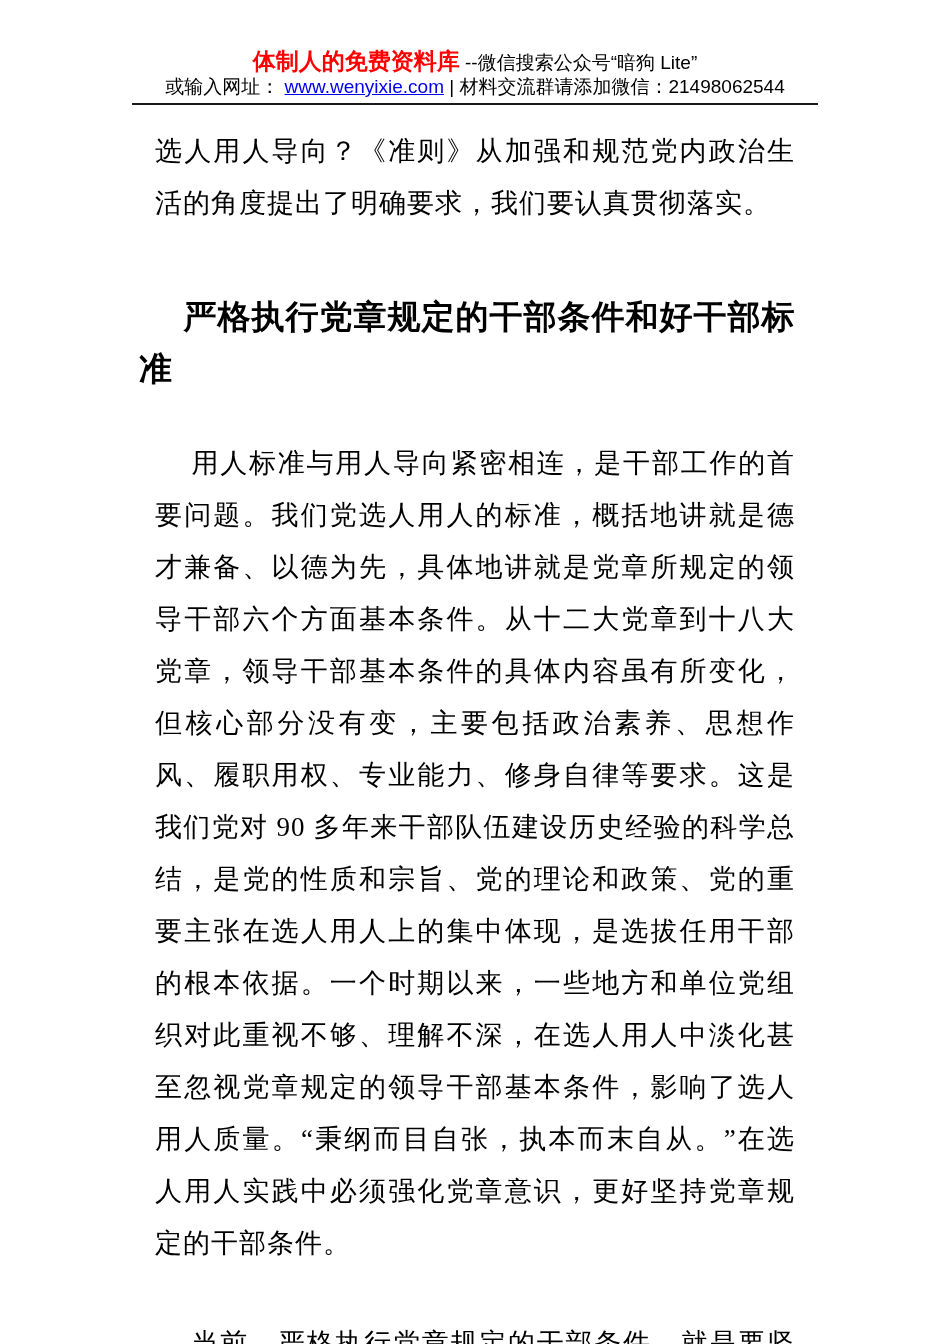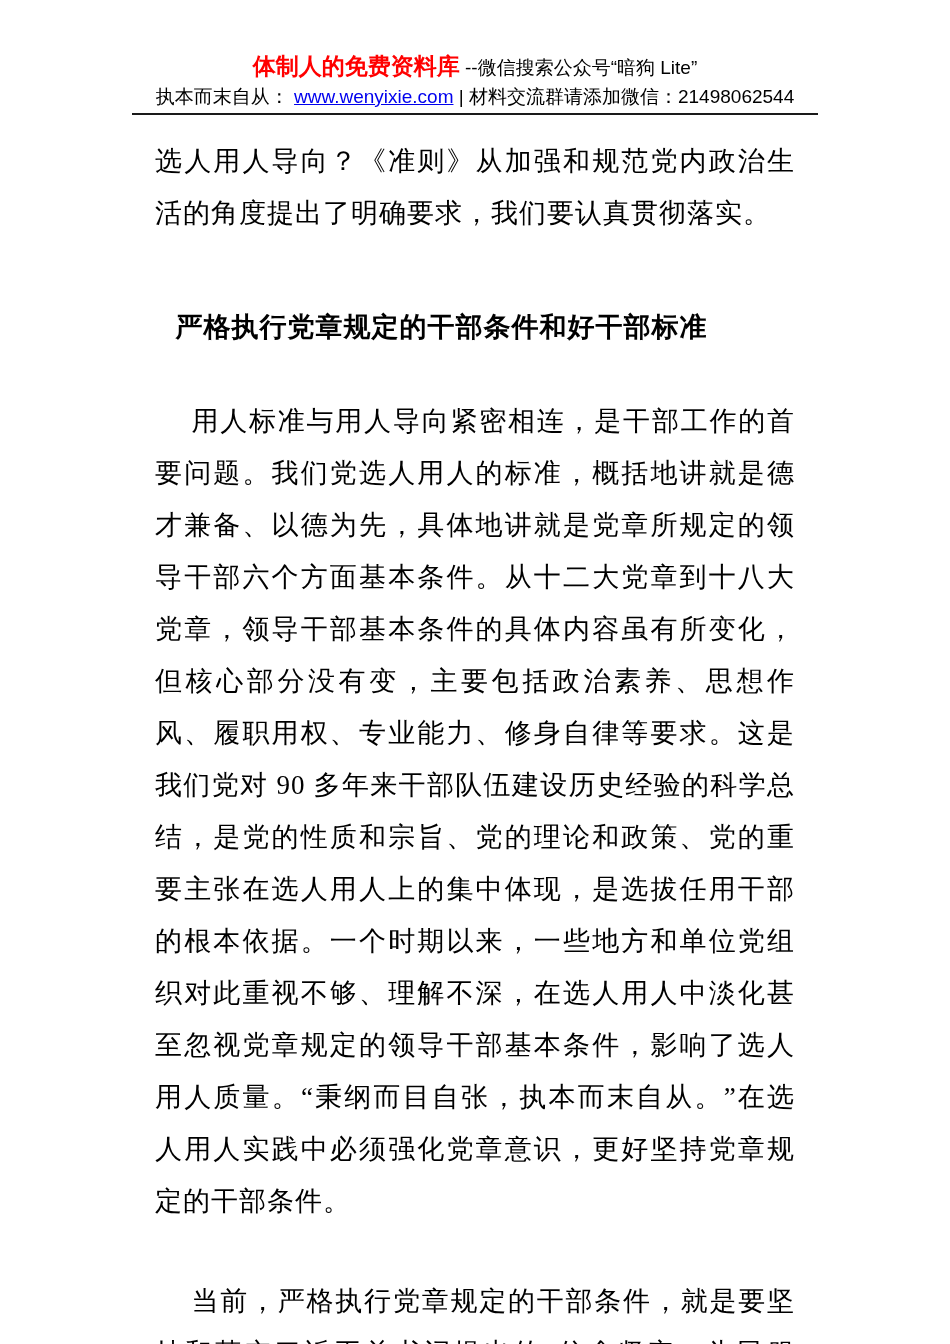--- a/index.html
+++ b/index.html
@@ -20,21 +20,21 @@
     overflow: hidden;
   }
   
   .header {
     padding-top: 50px;
     text-align: center;
     font-family: "Liberation Sans", "DejaVu Sans", sans-serif;
   }
   .header-line1 {
     font-size: 19px;
-    line-height: 32px;
+    line-height: 22px;
     white-space: nowrap;
   }
   .brand {
     color: #ff0000;
     font-size: 23px;
     font-weight: bold;
   }
   .tagline { color: #000000; }
   .header-line2 {
     font-size: 19px;
@@ -59,21 +59,21 @@
     width: 672px;
     margin: 0 auto;
     font-size: 27px;
     line-height: 52px;
     letter-spacing: 1px;
     text-align: justify;
   }
   .para { margin: 16px; }
   .para-intro { margin-top: 20px; }
   .doc-heading {
-    font-size: 27px;
+    font-size: 33px;
     font-weight: bold;
     line-height: 52px;
     margin: 62px 0 0 0;
     text-indent: 1.35em;
     text-align: left;
   }
   .para-main {
     margin-top: 42px;
     text-indent: 1.35em;
   }
@@ -86,21 +86,21 @@
 <body>
 
 <div class="page">
 
   <div class="header">
     <div class="header-line1">
       <span class="brand">体制人的免费资料库</span>
       <span class="tagline">--微信搜索公众号“暗狗 Lite”</span>
     </div>
     <div class="header-line2">
-      <span>执本而末自从：</span>
+      <span>或输入网址：</span>
       <a class="site-link">www.wenyixie.com</a>
       <span>| 材料交流群请添加微信：21498062544</span>
     </div>
     <hr class="rule">
   </div>
 
   <div class="content">
     <p class="para para-intro">选人用人导向？《准则》从加强和规范党内政治生活的角度提出了明确要求，我们要认真贯彻落实。</p>
 
     <h2 class="doc-heading">严格执行党章规定的干部条件和好干部标准</h2>

